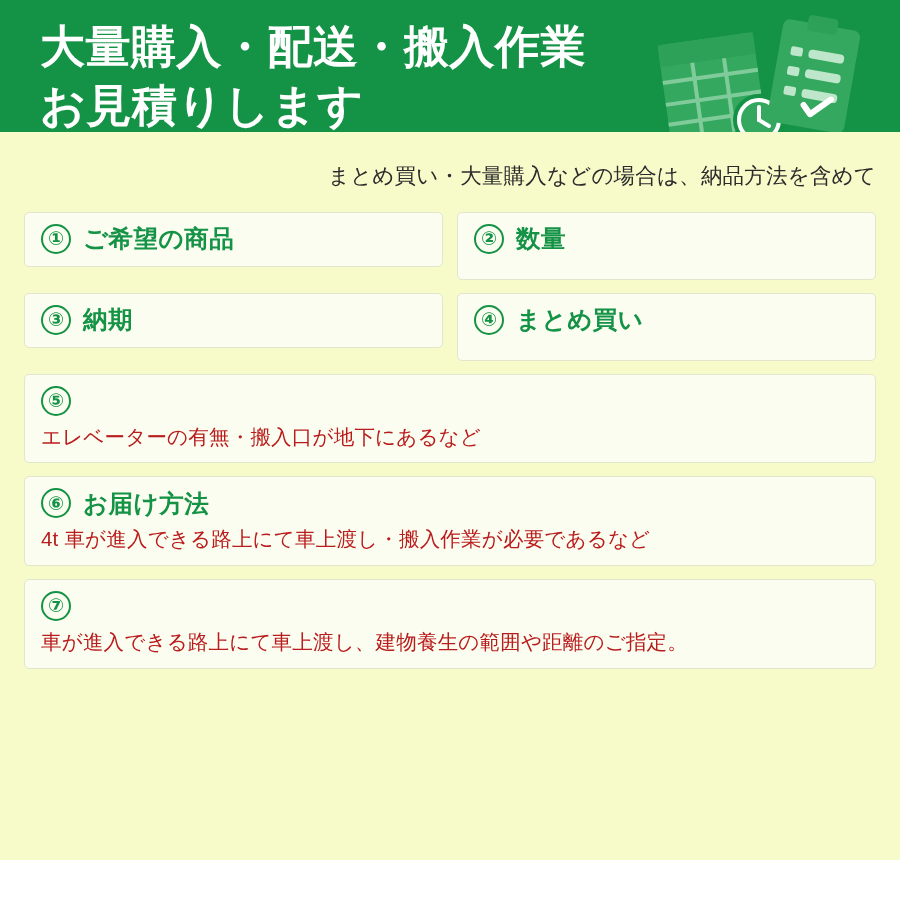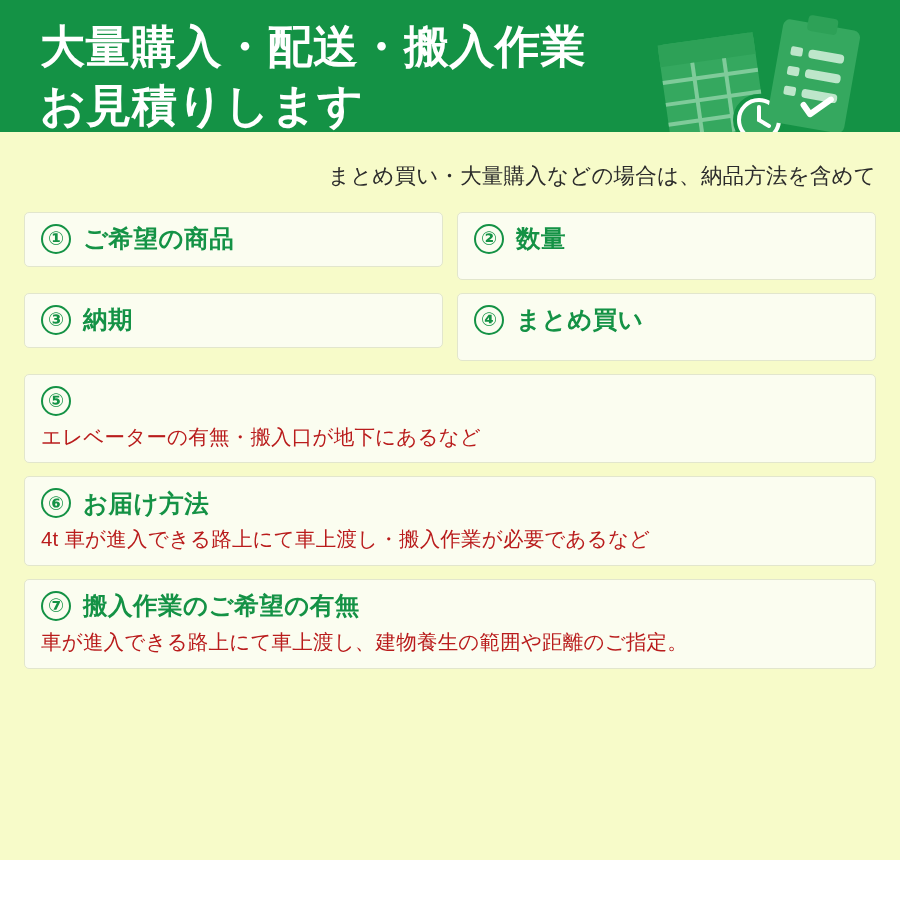--- a/index.html
+++ b/index.html
@@ -220,19 +220,18 @@
       <div class="card-head">
         <span class="num">⑥</span>
         <span class="card-title">お届け方法</span>
       </div>
       <div class="card-note">4t 車が進入できる路上にて車上渡し・搬入作業が必要であるなど</div>
     </div>
 
     <div class="card">
       <div class="card-head">
         <span class="num">⑦</span>
-        <span class="card-title">搬入作業のご希望の有無</span>
       </div>
       <div class="card-note">車が進入できる路上にて車上渡し、建物養生の範囲や距離のご指定。</div>
     </div>
 
   </div>
 </div>
 
 </body></html>

